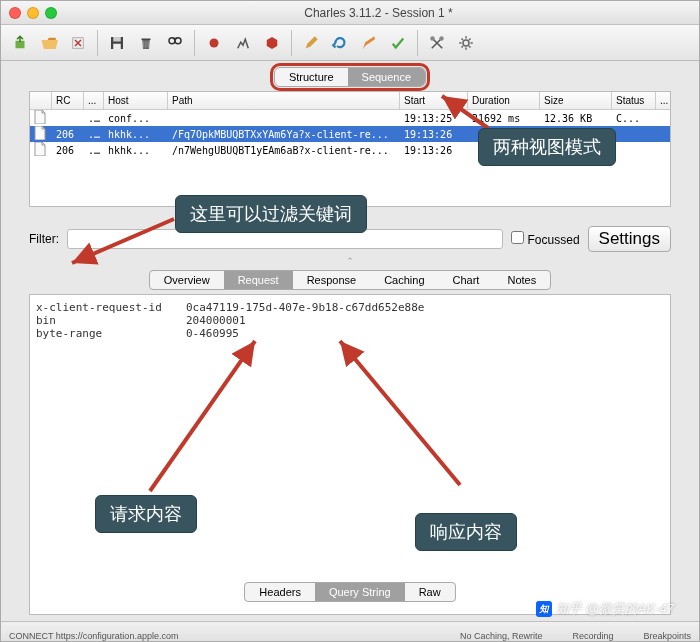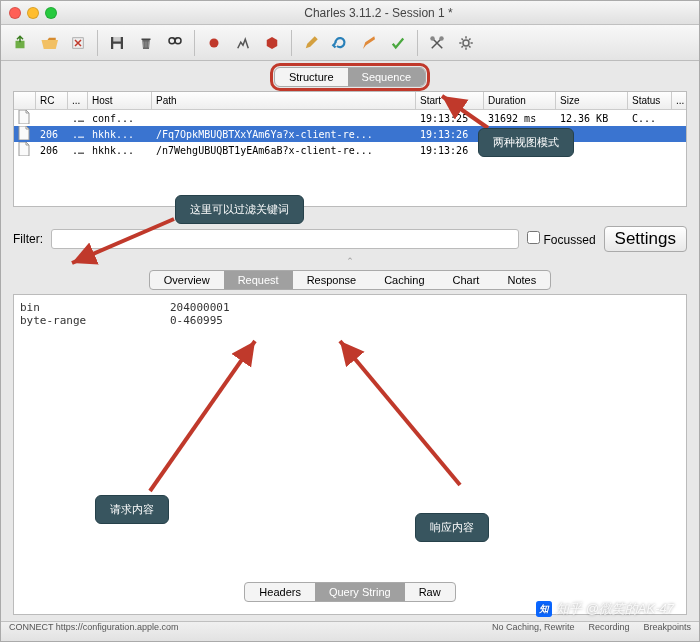--- a/index.html
+++ b/index.html
@@ -7,21 +7,21 @@
 .window { width: 700px; height: 642px; background: #e8e8e8; border: 1px solid #aaa; display: flex; flex-direction: column; }
 .titlebar { height: 24px; background: linear-gradient(#f6f6f6,#e0e0e0); display: flex; align-items: center; padding: 0 8px; border-bottom: 1px solid #c0c0c0; gap: 9px; }
 .traffic { display: flex; gap: 6px; }
 .traffic span { width: 12px; height: 12px; border-radius: 50%; display: inline-block; border: 1px solid rgba(0,0,0,0.15); }
 .t-red { background: #ff5f56; } .t-yellow { background: #ffbd2e; } .t-green { background: #27c93f; }
 .title { flex: 1; text-align: center; font-size: 12px; color: #444; }
 .toolbar { height: 36px; background: linear-gradient(#f8f8f8,#e4e4e4); display: flex; align-items: center; padding: 0 6px; gap: 3px; border-bottom: 1px solid #bcbcbc; }
 .tbtn { width: 26px; height: 26px; display: flex; align-items: center; justify-content: center; border-radius: 3px; }
 .tbtn svg { width: 18px; height: 18px; }
 .tsep { width: 1px; height: 26px; background: #c0c0c0; margin: 0 3px; }
-.content { flex: 1; display: flex; flex-direction: column; padding: 6px 12px; gap: 4px; overflow: hidden; }
+.content { flex: 1; display: flex; flex-direction: column; padding: 6px 28px; gap: 4px; overflow: hidden; }
 .segmented { display: flex; margin: 0 auto; border: 1px solid #aaa; border-radius: 4px; overflow: hidden; background: #f4f4f4; }
 .segmented button { border: none; background: none; padding: 3px 14px; font-size: 11px; cursor: pointer; }
 .segmented button.active { background: #a0a0a0; color: #fff; }
 .segmented.top-seg { outline: 3px solid #c0392b; outline-offset: 1px; border-radius: 6px; }
 .table-pane { border: 1px solid #bbb; background: #fff; height: 116px; display: flex; flex-direction: column; position: relative; }
 .thead { display: flex; background: linear-gradient(#fefefe,#eee); border-bottom: 1px solid #ccc; font-size: 10px; }
 .th { padding: 3px 4px; border-right: 1px solid #ccc; overflow: hidden; white-space: nowrap; }
 .col-icon { width: 22px; } .col-rc { width: 32px; } .col-dots { width: 20px; } .col-host { width: 64px; } .col-path { flex: 1; } .col-start { width: 68px; } .col-dur { width: 72px; } .col-size { width: 72px; } .col-status { width: 44px; } .col-end { width: 14px; border-right: none; }
 .tbody { flex: 1; overflow: auto; font-family: monospace; font-size: 10px; }
 .tr { display: flex; height: 16px; align-items: center; }
@@ -32,23 +32,23 @@
 .filter-row { display: flex; align-items: center; gap: 8px; margin-top: 15px; }
 .filter-row label { font-size: 12px; }
 .filter-row input[type=text] { flex: 1; border: 1px solid #bbb; border-radius: 3px; padding: 2px 4px; font-size: 12px; }
 .mac-btn { background: linear-gradient(#fff,#e8e8e8); border: 1px solid #aaa; border-radius: 4px; padding: 2px 10px; font-size: 17px; cursor: pointer; }
 .caret-sep { text-align: center; color: #999; font-size: 9px; height: 10px; }
 .details-pane { border: 1px solid #bbb; background: #fff; flex: 1; display: flex; flex-direction: column; overflow: hidden; }
 .kv-body { flex: 1; padding: 6px; font-family: monospace; font-size: 11px; color: #333; overflow: hidden; }
 .kv-row { display: flex; }
 .kv-k { width: 150px; }
 .bottom-seg { margin: 12px auto; }
-.statusbar { height: 20px; background: linear-gradient(#f0f0f0,#e2e2e2); border-top: 1px solid #c0c0c0; display: flex; align-items: flex-start; padding: 0 8px; font-size: 9px; color: #555; }
-.statusbar .sright { margin-left: auto; display: flex; gap: 14px; }
-.callout { position: absolute; background: #38555f; color: #fff; border: 1px solid #26414a; border-radius: 6px; padding: 6px 14px; font-size: 11px; white-space: nowrap; z-index: 20; }
+.statusbar { height: 20px; background: linear-gradient(#f0f0f0,#e2e2e2); border-top: 1px solid #c0c0c0; display: flex; align-items: flex-end; padding: 0 8px; font-size: 9px; color: #555; }
+.statusbar .sright { margin-left: auto; display: flex; gap: 30px; }
+.callout { position: absolute; background: #38555f; color: #fff; border: 1px solid #26414a; border-radius: 6px; padding: 6px 14px; font-size: 18px; white-space: nowrap; z-index: 20; }
 .arrow-svg { position: absolute; z-index: 19; pointer-events: none; }
 .watermark { position: absolute; right: 26px; bottom: 24px; color: rgba(255,255,255,0.85); font-size: 13px; font-style: italic; z-index: 30; display: flex; align-items: center; gap: 4px; text-shadow: 0 0 3px rgba(0,0,0,0.4); }
 </style>
 </head>
 <body>
 
 <div class="window">
   <div class="titlebar">
     <div class="traffic">
       <span class="t-red"></span>
@@ -234,20 +234,24 @@
       <button>Overview</button>
       <button class="active">Request</button>
       <button>Response</button>
       <button>Caching</button>
       <button>Chart</button>
       <button>Notes</button>
     </div>
 
     <div class="details-pane">
       <div class="kv-body" id="kvbody">
+          <div class="kv-row">
+            <div class="kv-k">x-client-request-id</div>
+            <div>0ca47119-175d-407e-9b18-c67dd652e88e</div>
+          </div>
           <div class="kv-row">
             <div class="kv-k">bin</div>
             <div>204000001</div>
           </div>
           <div class="kv-row">
             <div class="kv-k">byte-range</div>
             <div>0-460995</div>
           </div>
         </div>
       <div class="segmented bottom-seg">

